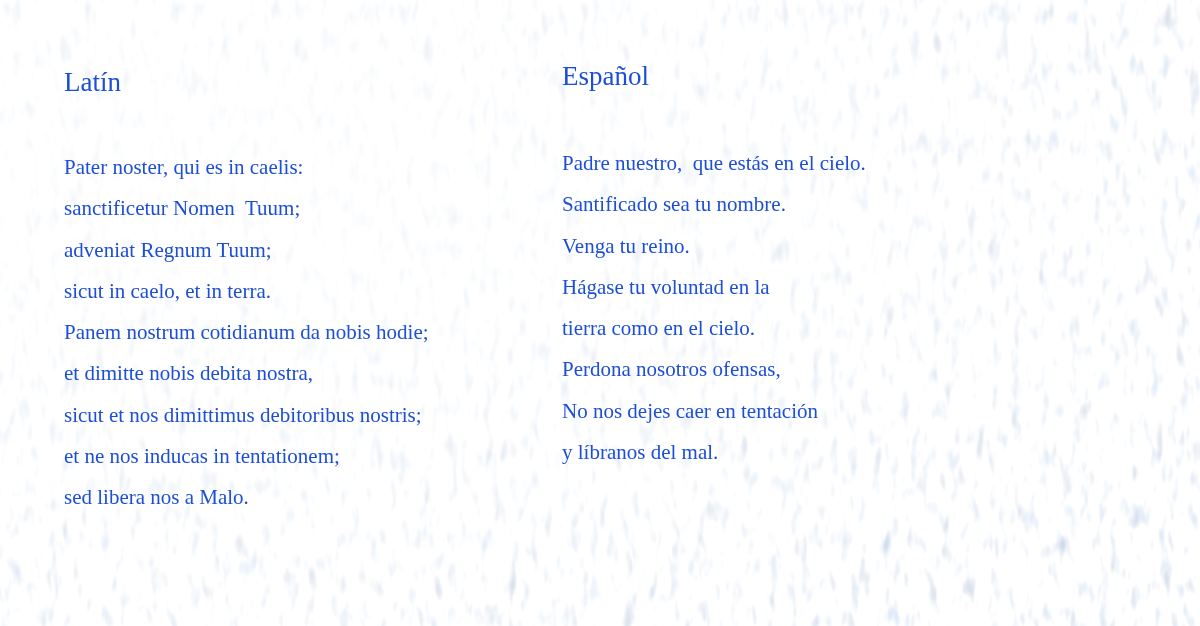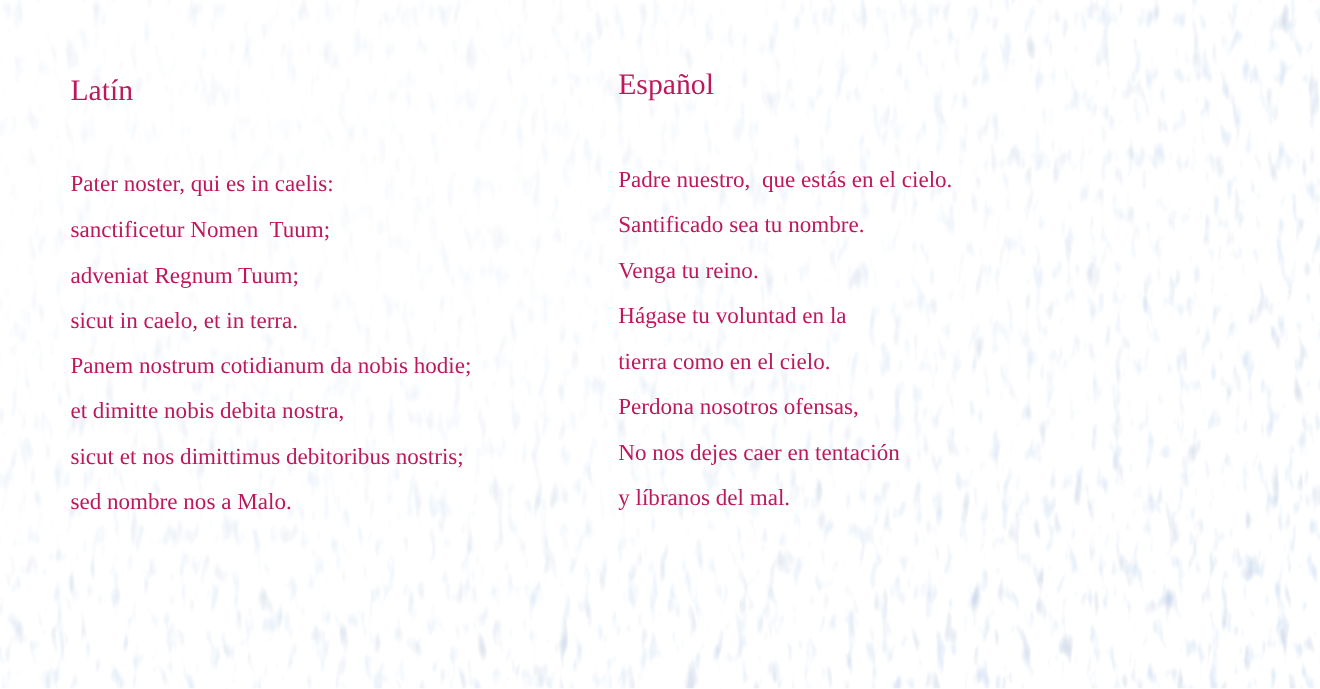--- a/index.html
+++ b/index.html
@@ -3,21 +3,21 @@
 <meta charset="utf-8">
 <style>
   html, body { margin: 0; padding: 0; }
   .page {
     position: relative;
     width: 1200px;
     height: 626px;
     background: #ffffff;
     overflow: hidden;
     font-family: "Liberation Serif", "DejaVu Serif", serif;
-    color: #be185d;
+    color: #1d4ed8;
   }
   .texture {
     position: absolute;
     left: 0; top: 0;
     width: 1200px; height: 626px;
     display: block;
   }
   .column {
     position: absolute;
     z-index: 2;
@@ -83,21 +83,22 @@
   <section class="column column-latin">
     <h2 class="column-title">Latín</h2>
     <div class="lines">
       <p class="prayer-line">Pater noster, qui es in caelis:</p>
       <p class="prayer-line">sanctificetur Nomen  Tuum;</p>
       <p class="prayer-line">adveniat Regnum Tuum;</p>
       <p class="prayer-line">sicut in caelo, et in terra.</p>
       <p class="prayer-line">Panem nostrum cotidianum da nobis hodie;</p>
       <p class="prayer-line">et dimitte nobis debita nostra,</p>
       <p class="prayer-line">sicut et nos dimittimus debitoribus nostris;</p>
-      <p class="prayer-line">sed nombre nos a Malo.</p>
+      <p class="prayer-line">et ne nos inducas in tentationem;</p>
+      <p class="prayer-line">sed libera nos a Malo.</p>
     </div>
   </section>
 
   <section class="column column-spanish">
     <h2 class="column-title">Español</h2>
     <div class="lines">
       <p class="prayer-line">Padre nuestro,  que estás en el cielo.</p>
       <p class="prayer-line">Santificado sea tu nombre.</p>
       <p class="prayer-line">Venga tu reino.</p>
       <p class="prayer-line">Hágase tu voluntad en la</p>

